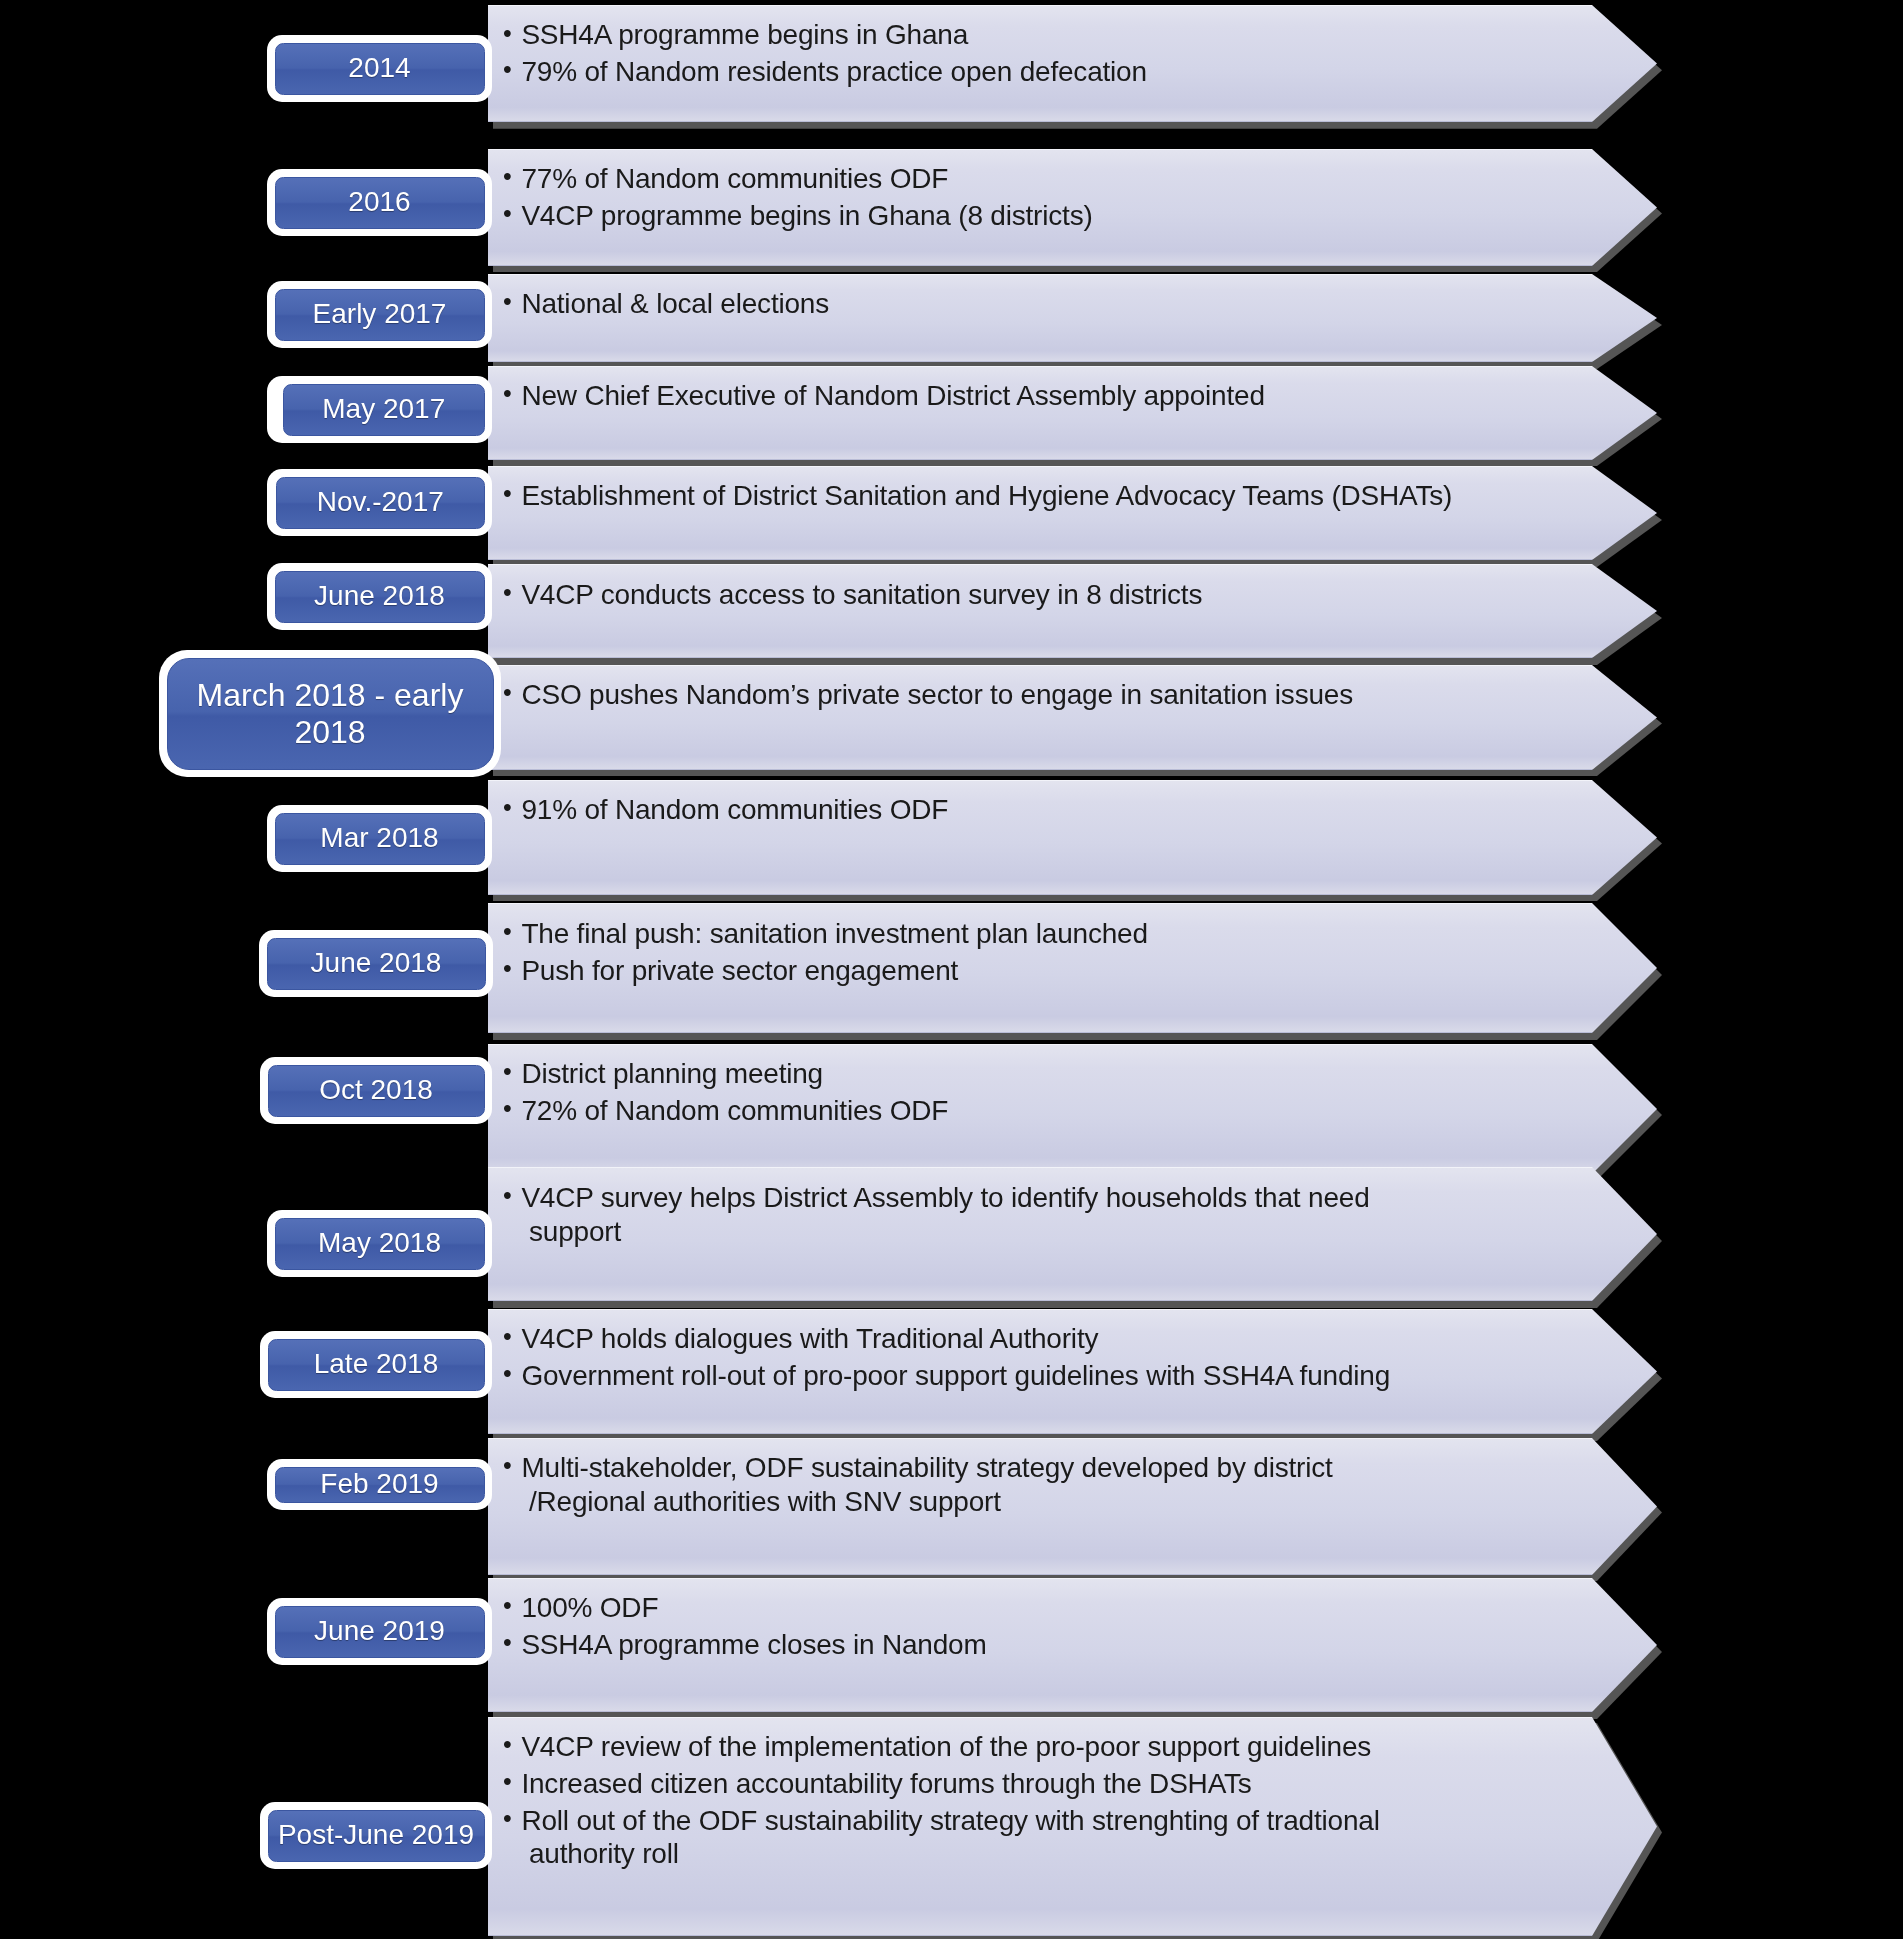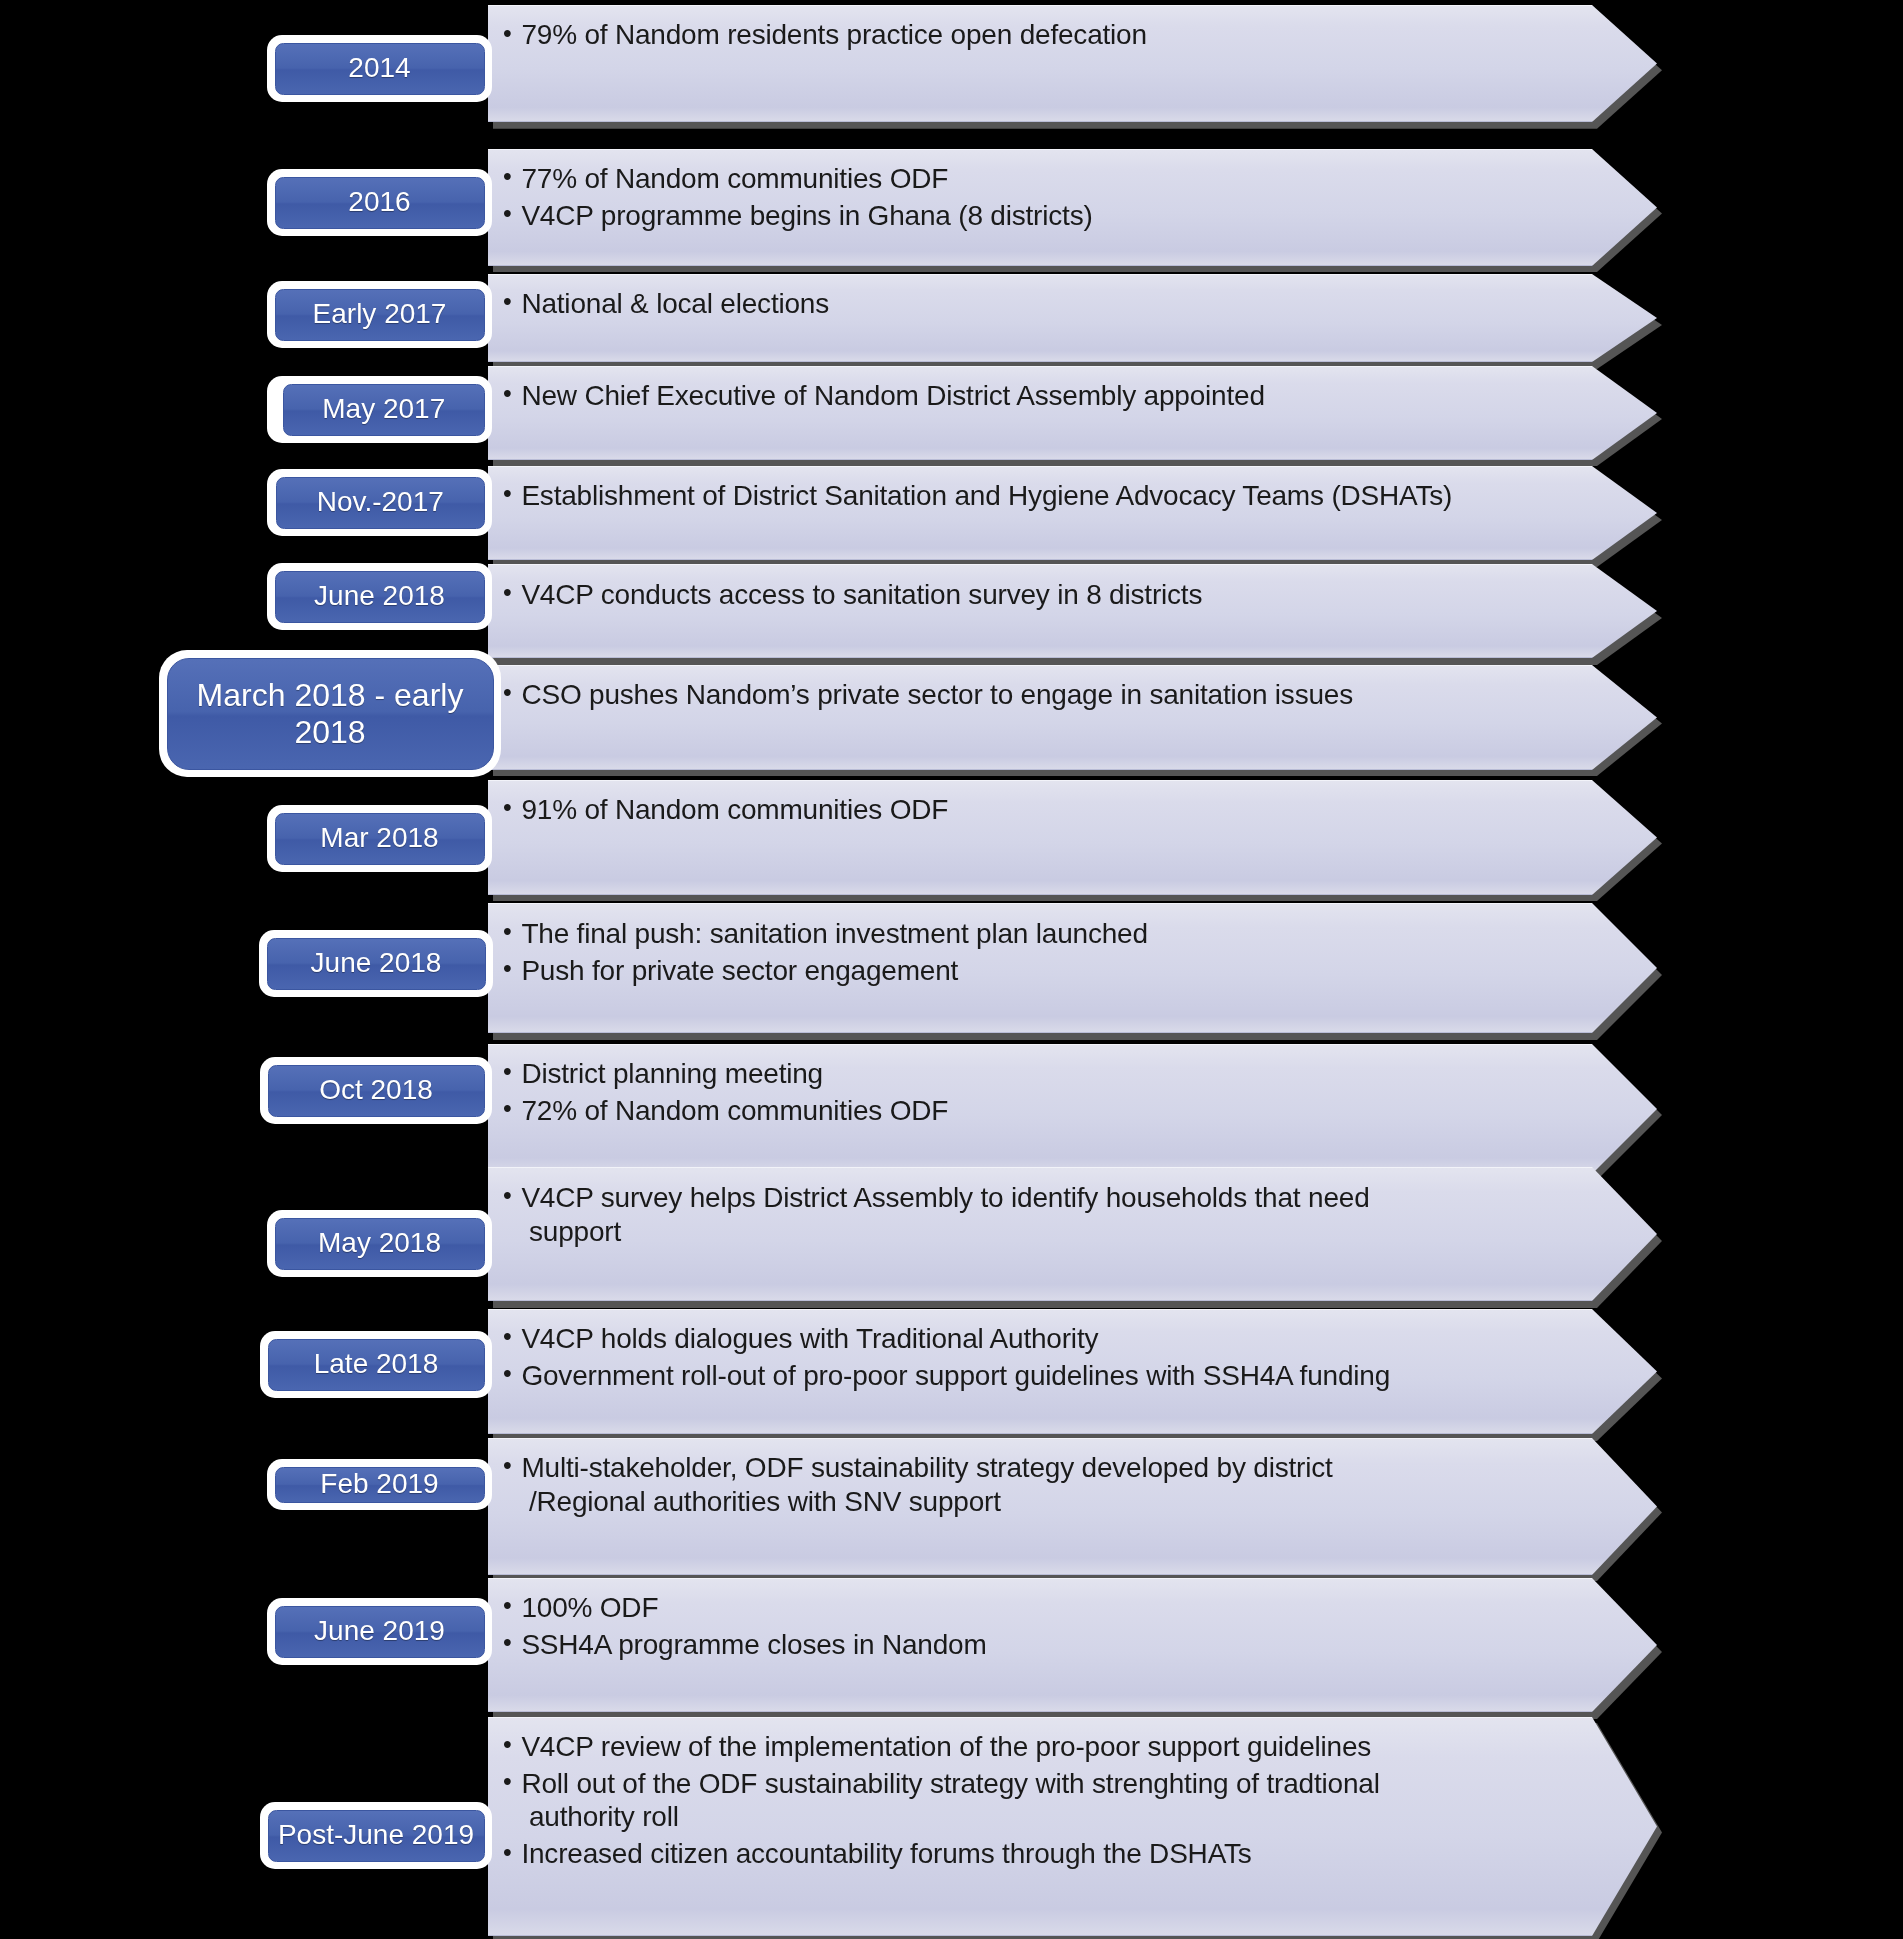--- a/index.html
+++ b/index.html
@@ -97,20 +97,21 @@
   .date-wrap.big { border-radius: 28px; }
   .date-wrap.big .date-pill { border-radius: 22px; font-size: 32px; }
 </style>
 </head>
 <body>
 
 <div id="timeline">
     <div class="banner-shadow" style="left: 493px; top: 11.7px; width: 1169px; height: 117px;"></div>
     <div class="banner" style="left: 488px; top: 5px; width: 1169px; height: 117px;"></div>
     <div class="bullets" style="left: 503px; top: 18.4px; width: 1052px;">
+      <div class="bullet">SSH4A programme begins in Ghana</div>
       <div class="bullet">79% of Nandom residents practice open defecation</div>
     </div>
     <div class="date-wrap" style="left: 267px; top: 35px; width: 225px; height: 67px;">
       <div class="date-pill">2014</div>
     </div>
     <div class="banner-shadow" style="left: 493px; top: 155px; width: 1169px; height: 117px;"></div>
     <div class="banner" style="left: 488px; top: 149px; width: 1169px; height: 117px;"></div>
     <div class="bullets" style="left: 503px; top: 162px; width: 1052px;">
       <div class="bullet">77% of Nandom communities ODF</div>
       <div class="bullet">V4CP programme begins in Ghana (8 districts)</div>
@@ -218,21 +219,21 @@
       <div class="bullet">100% ODF</div>
       <div class="bullet">SSH4A programme closes in Nandom</div>
     </div>
     <div class="date-wrap" style="left: 267px; top: 1598px; width: 225px; height: 67px;">
       <div class="date-pill">June 2019</div>
     </div>
     <div class="banner-shadow" style="left: 493px; top: 1723px; width: 1169px; height: 219px;"></div>
     <div class="banner" style="left: 488px; top: 1717px; width: 1169px; height: 219px;"></div>
     <div class="bullets" style="left: 503px; top: 1730px; width: 1052px;">
       <div class="bullet">V4CP review of the implementation of the pro-poor support guidelines</div>
+      <div class="bullet">Increased citizen accountability forums through the DSHATs</div>
       <div class="bullet">Roll out of the ODF sustainability strategy with strenghting of tradtional
  authority roll</div>
-      <div class="bullet">Increased citizen accountability forums through the DSHATs</div>
     </div>
     <div class="date-wrap" style="left: 260px; top: 1802px; width: 232px; height: 67px;">
       <div class="date-pill">Post-June 2019</div>
     </div>
   </div>
 
 
 </body></html>

